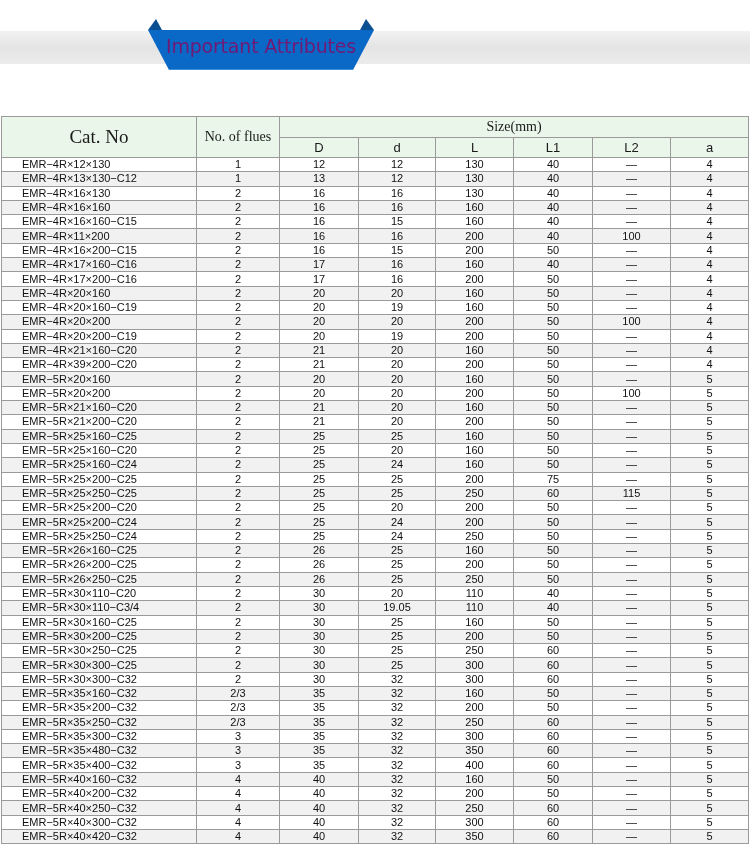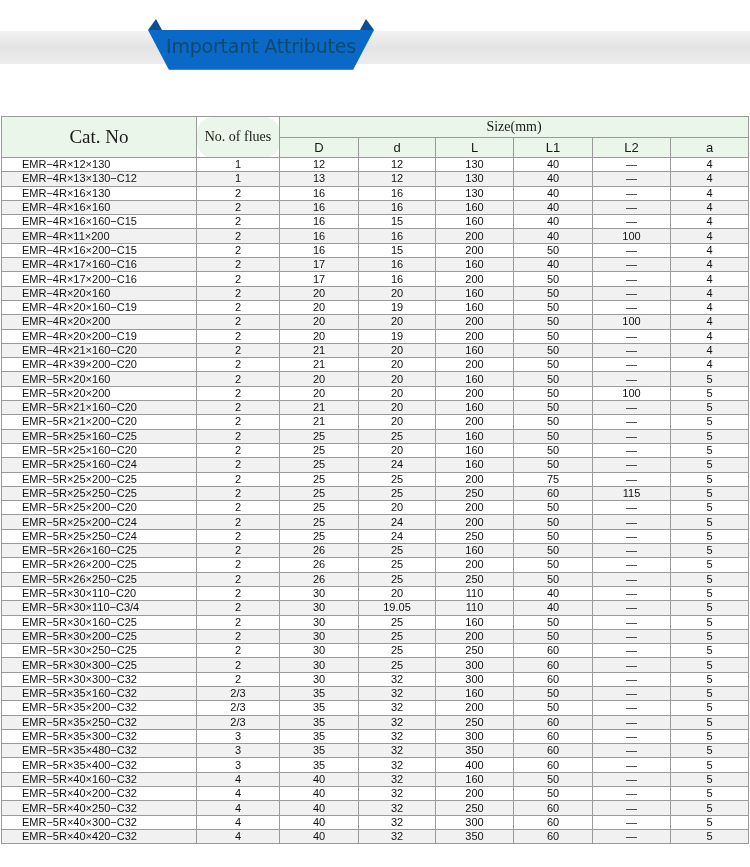--- a/index.html
+++ b/index.html
@@ -3,27 +3,27 @@
 <meta charset="utf-8">
 <style>
   html, body { margin: 0; padding: 0; background: #ffffff; }
   body { width: 750px; height: 867px; position: relative; overflow: hidden; font-family: "Liberation Sans", sans-serif; }
   .banner-wrap { position: absolute; left: 0; top: 0; width: 750px; height: 100px; }
   .banner-bar { position: absolute; left: 0; top: 31px; width: 750px; height: 33px;
     background: linear-gradient(to bottom, #f2f2f2 0%, #e4e4e4 50%, #ececec 100%); }
   .banner-ribbon { position: absolute; left: 148px; top: 19px; width: 226px; height: 51px; }
   .banner-ribbon svg { position: absolute; left: 0; top: 0; }
   .banner-title { position: absolute; left: 148px; top: 31px; width: 226px; height: 30px;
-    color: #0c4a6e; font-size: 19px; text-align: center; line-height: 30px; letter-spacing: -0.2px;
+    color: #701a75; font-size: 19px; text-align: center; line-height: 30px; letter-spacing: -0.2px;
     font-family: "DejaVu Sans", sans-serif; }
   .tbl { position: absolute; left: 1px; top: 116px; border-collapse: collapse; table-layout: fixed; width: 747px; }
   .tbl td, .tbl th { border: 1px solid #9a9a9a; padding: 0; text-align: center; font-weight: normal; overflow: hidden; white-space: nowrap; }
   .tbl thead th { background: #e9f6e9; color: #1a1a1a; font-family: "Liberation Serif", serif; }
   .tbl thead .h-cat { font-size: 19px; height: 40px; }
-  .tbl thead .h-flues { font-size: 14px; border-radius: 16px; }
+  .tbl thead .h-flues { font-size: 14px; }
   .tbl thead .h-size { font-size: 14px; height: 20px; }
   .tbl thead .h-sub { font-family: "Liberation Sans", sans-serif; font-size: 13px; height: 19px; }
   .tbl tbody td { font-size: 11px; height: 13.3px; line-height: 13px; color: #111; }
   .tbl tbody td.cat { text-align: left; padding-left: 20px; margin-top: 12px; }
   .tbl tbody tr:nth-child(even) td { background: #f1f1f1; }
   .tbl tbody tr:nth-child(odd) td { background: #ffffff; }
 </style>
 </head>
 <body>
 

